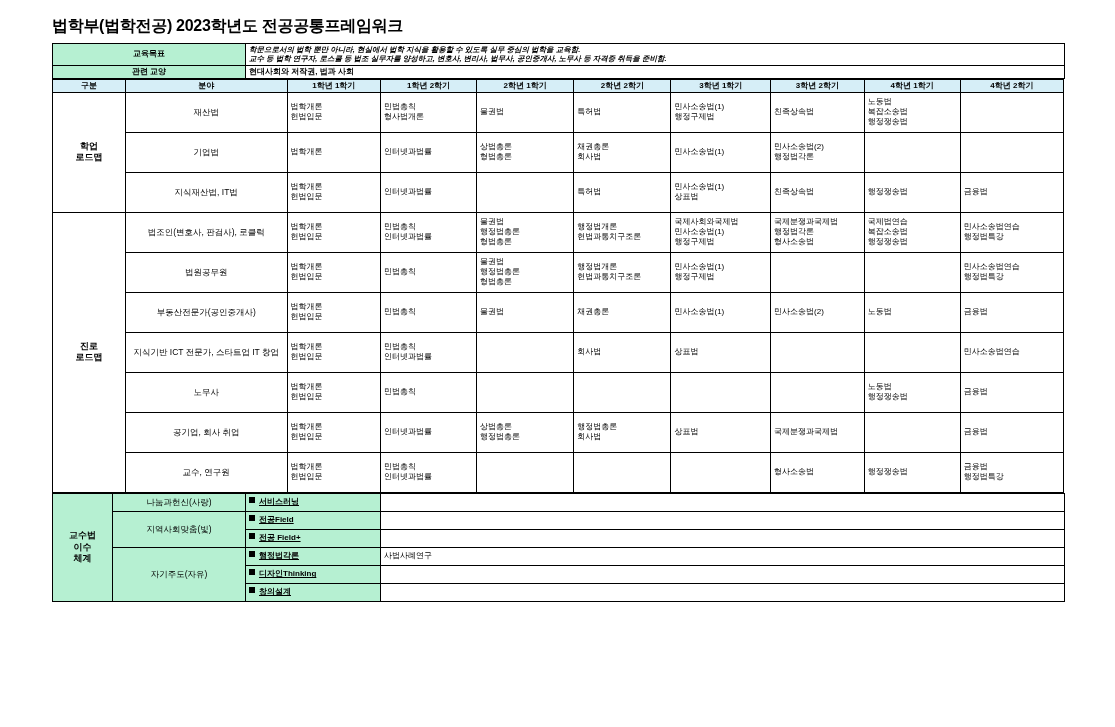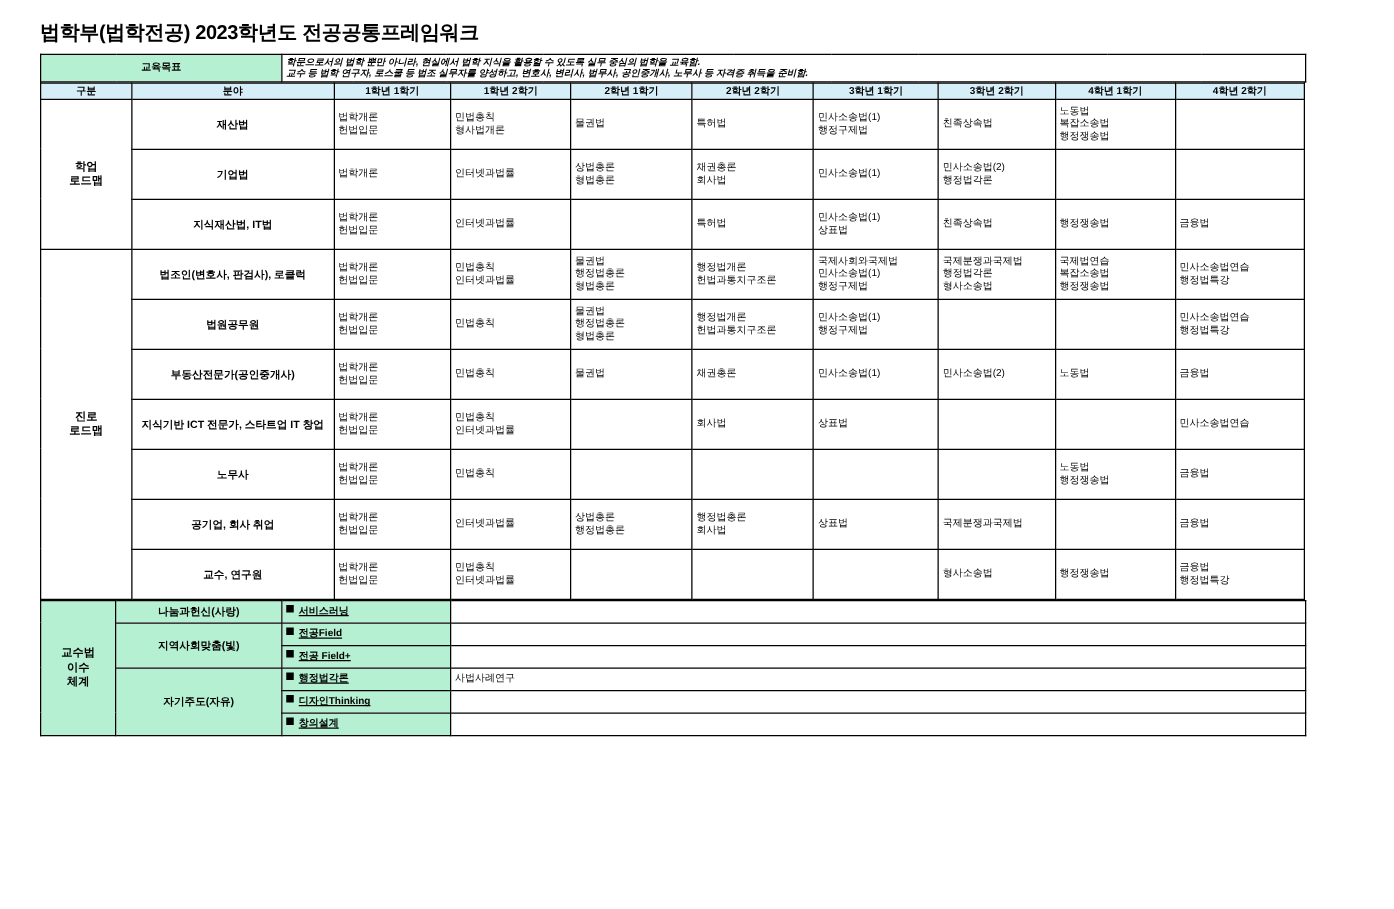--- a/index.html
+++ b/index.html
@@ -12,21 +12,21 @@
     height: 727px;
     font-family: "Liberation Sans", sans-serif;
     color: #000000;
     overflow: hidden;
   }
   #page {
     position: relative;
     width: 1115px;
     height: 727px;
     box-sizing: border-box;
-    padding: 16px 52px 0 32px;
+    padding: 16px 52px 0 52px;
   }
   h1.title {
     font-size: 16px;
     font-weight: bold;
     margin: 0 0 6px 0;
     letter-spacing: -0.3px;
   }
   table.fw {
     border-collapse: collapse;
     table-layout: fixed;
@@ -40,21 +40,21 @@
     line-height: 1.25;
     word-break: keep-all;
     overflow: hidden;
   }
   .c { text-align: center; }
   .l { text-align: left; }
   .b { font-weight: bold; }
   .mint { background: #b6f0d2; margin-left: 28px; }
   .hdr { background: #d6eef7; }
   .goal { font-size: 7.5px; line-height: 1.35; font-weight: bold; font-style: italic; }
-  .rowlabel { font-size: 8.5px; font-weight: bold; }
+  .rowlabel { font-size: 8.5px; font-weight: normal; }
   .vert { font-size: 9px; font-weight: bold; line-height: 1.2; }
   .cellwrap { white-space: pre-line; }
   .sq { display: inline-block; width: 6px; height: 6px; background: #000; margin-right: 4px; vertical-align: 1px; }
   .marker-cell { font-weight: bold; font-size: 8px; text-decoration: underline; }
 </style>
 </head>
 <body>
 
 <div id="page">
 
@@ -76,20 +76,24 @@
         <col style="width:78px">
       <col style="width:75px">
         <col style="width:84px">
     </colgroup>
     <tbody>
       <tr>
         <td class="c b mint" colspan="3">교육목표</td>
         <td class="l goal cellwrap" colspan="11">학문으로서의 법학 뿐만 아니라, 현실에서 법학 지식을 활용할 수 있도록 실무 중심의 법학을 교육함.
 교수 등 법학 연구자, 로스쿨 등 법조 실무자를 양성하고, 변호사, 변리사, 법무사, 공인중개사, 노무사 등 자격증 취득을 준비함.</td>
       </tr>
+      <tr>
+        <td class="c b mint" colspan="3">관련 교양</td>
+        <td class="l b" colspan="11">현대사회와 저작권, 법과 사회</td>
+      </tr>
     </tbody>
   </table>
 
   <table class="fw" style="border-top:none;">
     <colgroup>
       <col style="width:60px">
         <col style="width:133px">
       <col style="width:77px">
         <col style="width:79px">
         <col style="width:80px">

